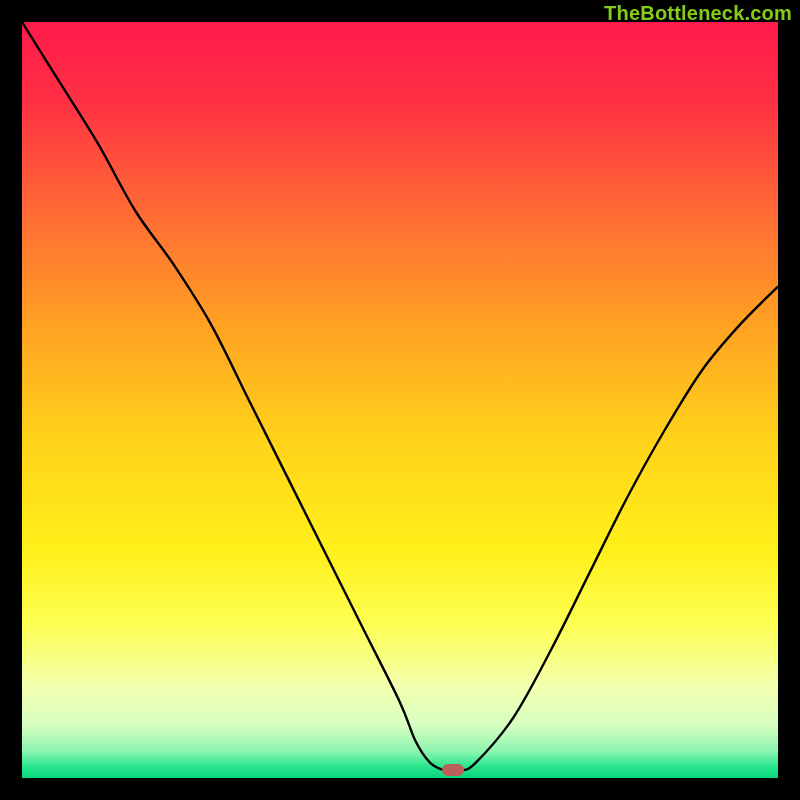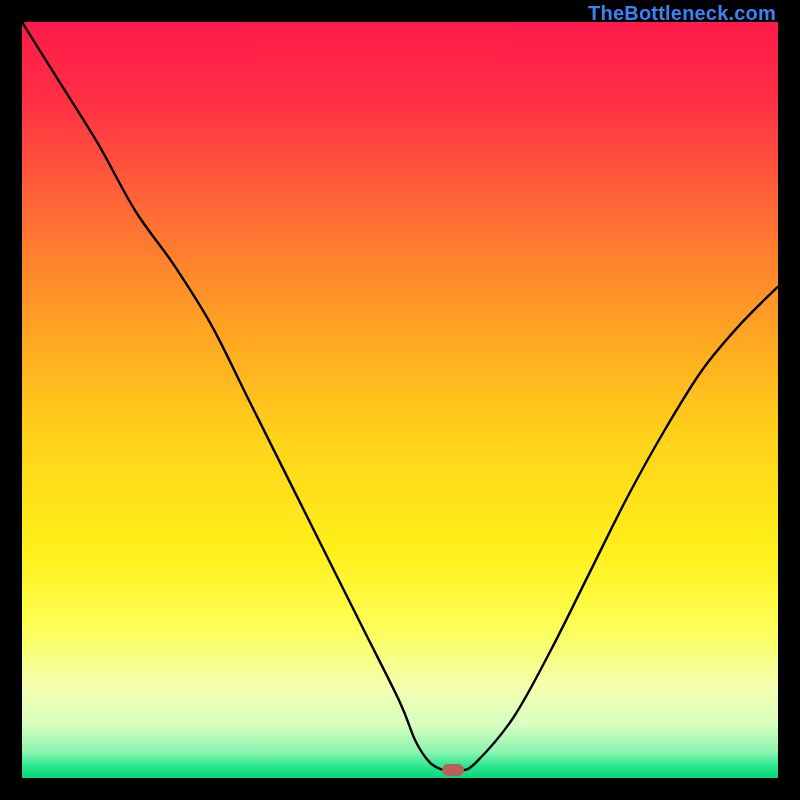--- a/index.html
+++ b/index.html
@@ -30,22 +30,22 @@
   }
   .curve-svg {
     position: absolute;
     inset: 0;
     width: 100%;
     height: 100%;
   }
   .watermark {
     position: absolute;
     top: 2px;
-    right: 24px;
-    color: #3b82f6;
+    right: 8px;
+    color: #84cc16;
     font-family: Arial, Helvetica, sans-serif;
     font-size: 20px;
     font-weight: 600;
     letter-spacing: 0.2px;
   }
   .marker {
     position: absolute;
     width: 22px;
     height: 12px;
     border-radius: 6px;

